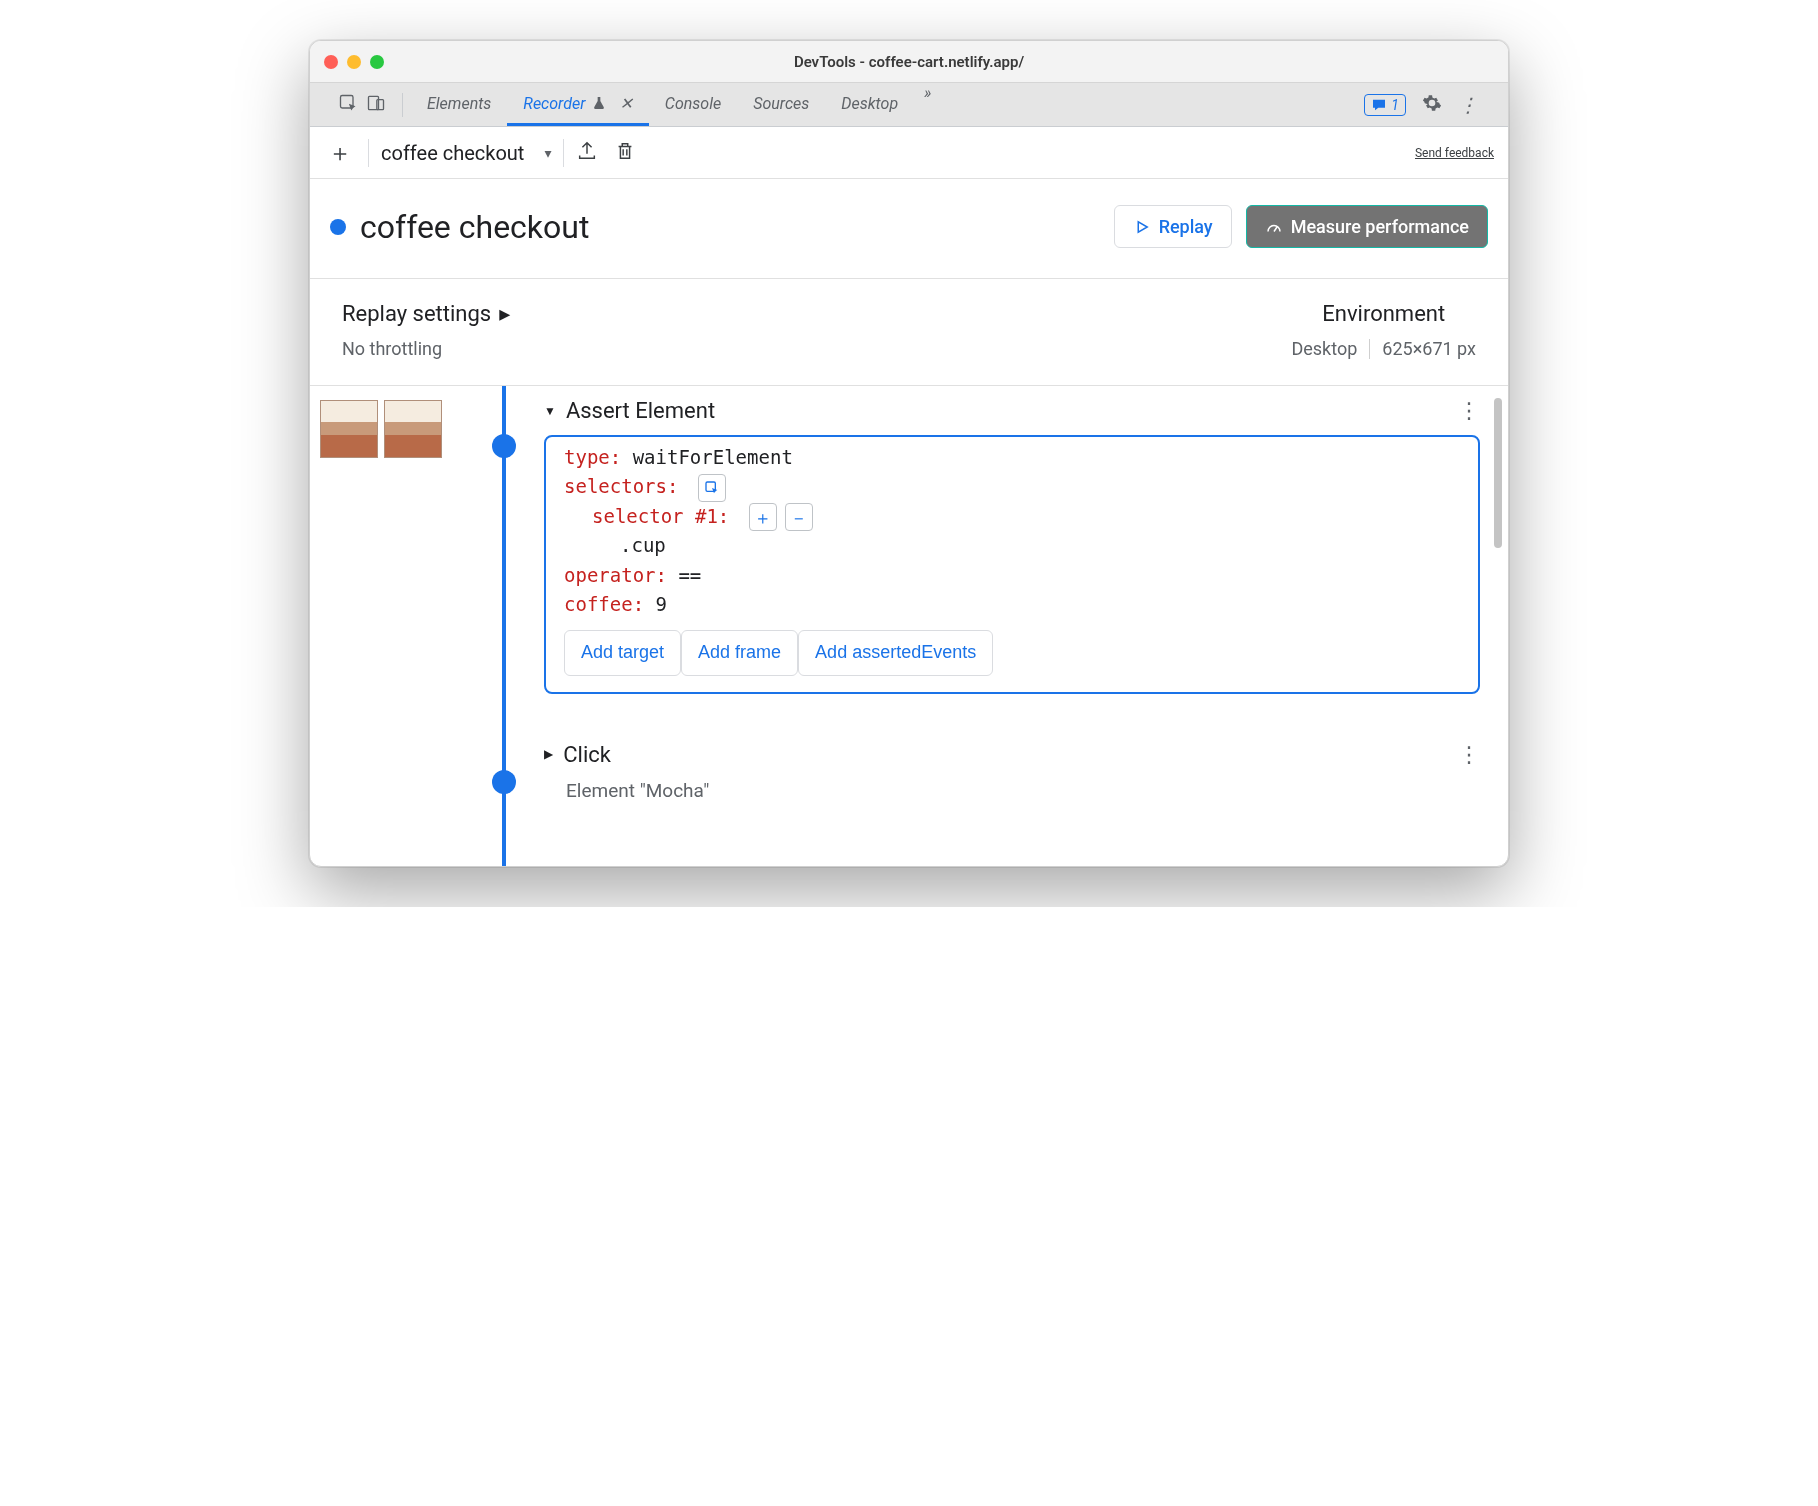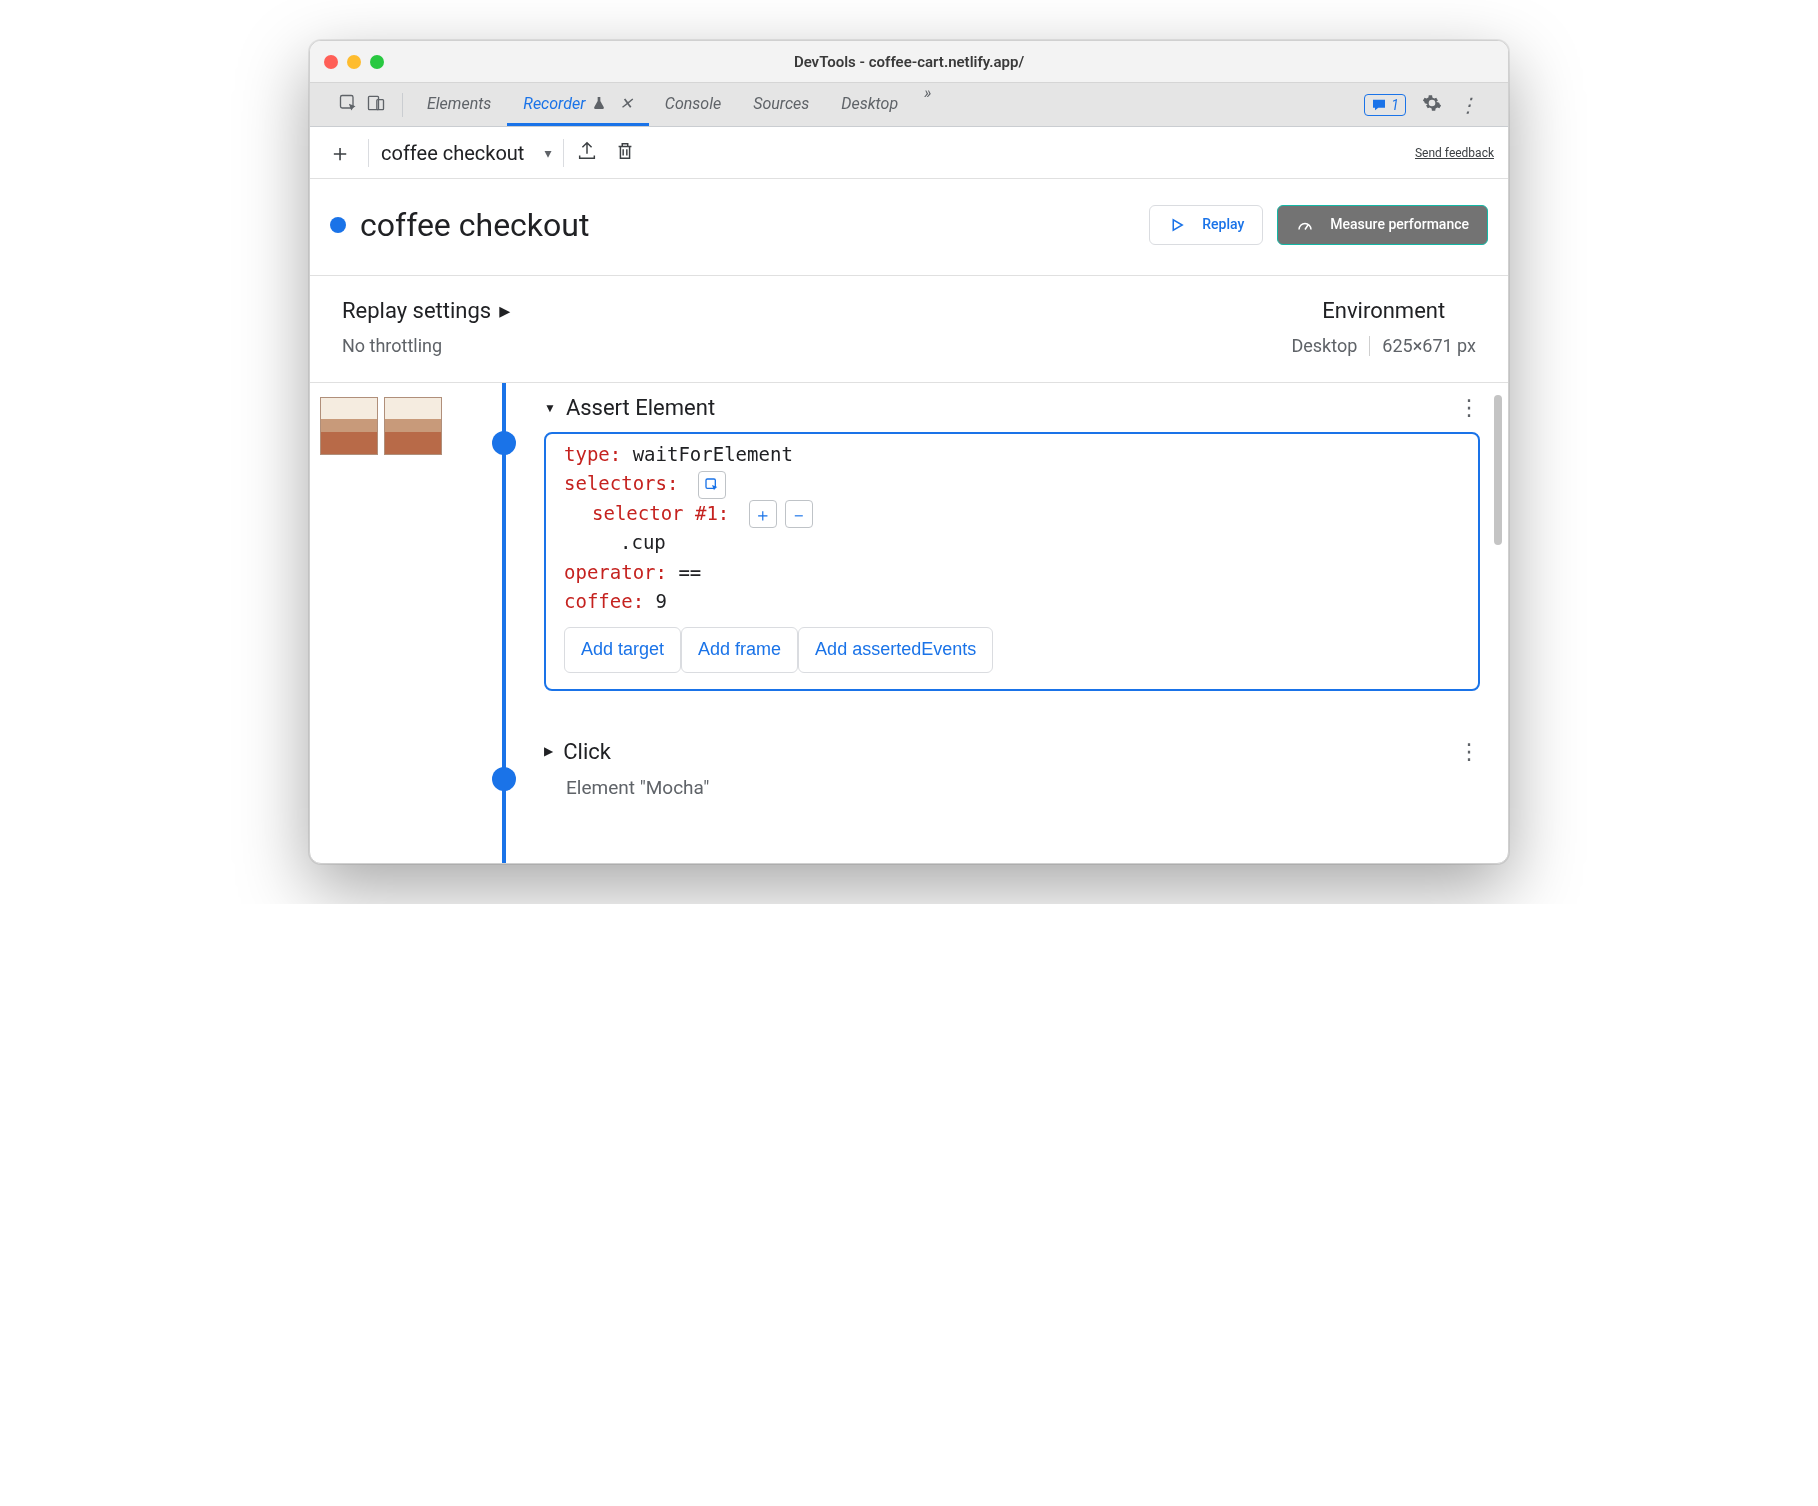--- a/index.html
+++ b/index.html
@@ -89,22 +89,22 @@
 .header-row {
   display: flex; align-items: center; justify-content: space-between;
   padding: 26px 20px 30px 20px;
   border-bottom: 1px solid #e0e0e0;
 }
 .rec-title { display: flex; align-items: center; gap: 14px; }
 .rec-dot { width: 16px; height: 16px; border-radius: 50%; background: #1a73e8; }
 .rec-title h1 { font-size: 32px; font-weight: 400; color: #202124; }
 .actions { display: flex; gap: 14px; }
 .btn {
-  display: inline-flex; gap: 16px;
-  padding: 10px 18px; font-size: 14px; border-radius: 6px;
+  display: inline-flex; align-items: center; gap: 8px;
+  padding: 10px 18px; font-size: 18px; border-radius: 6px;
   cursor: pointer; font-weight: 500;
 }
 .btn-outline { border: 1px solid #dadce0; color: #1a73e8; background: #fff; }
 .btn-primary { border: 1px solid #14b8a6; background: #737373; color: #fff; }
 .btn svg { width: 18px; height: 18px; }
 
 .settings-row {
   display: flex; justify-content: space-between;
   padding: 22px 32px 26px 32px;
   border-bottom: 1px solid #e0e0e0;

